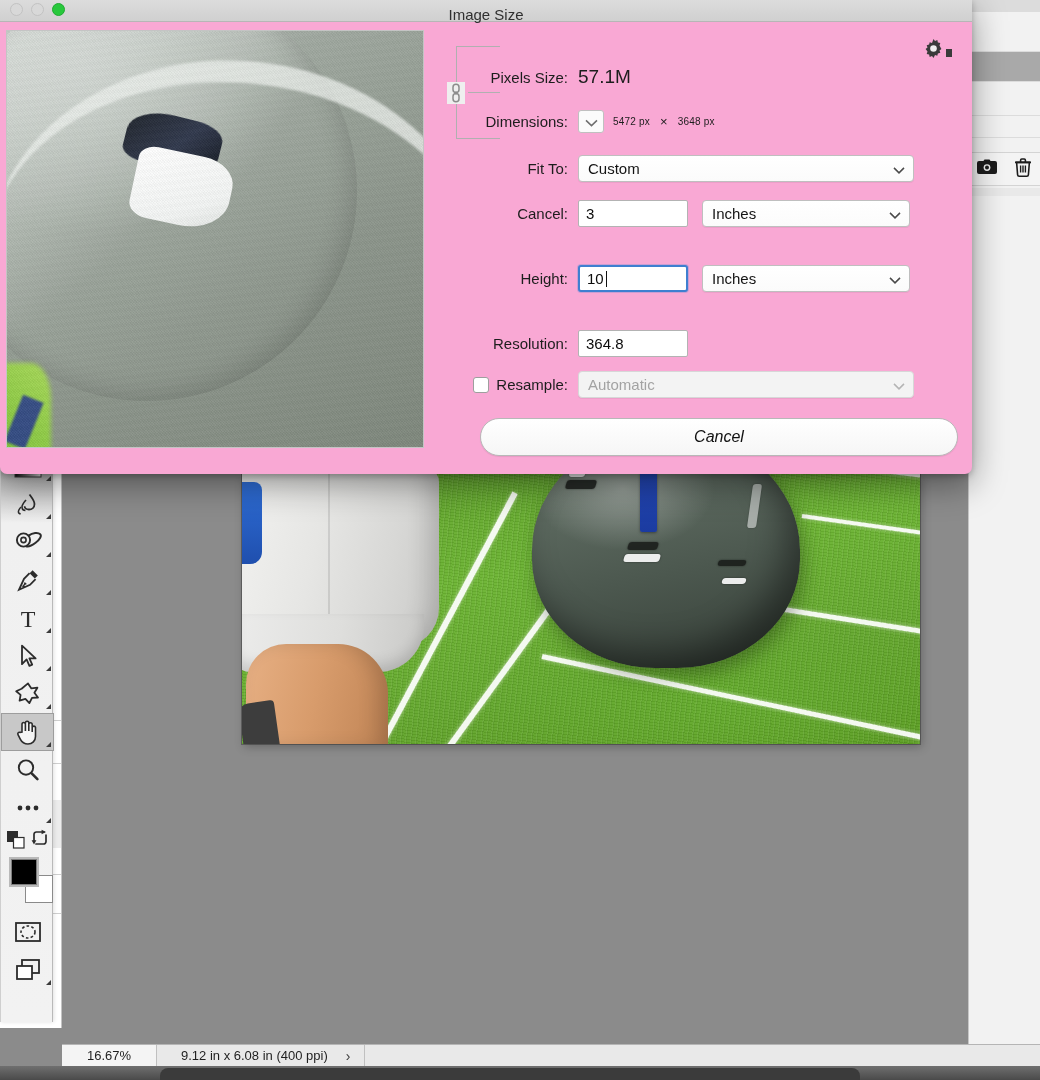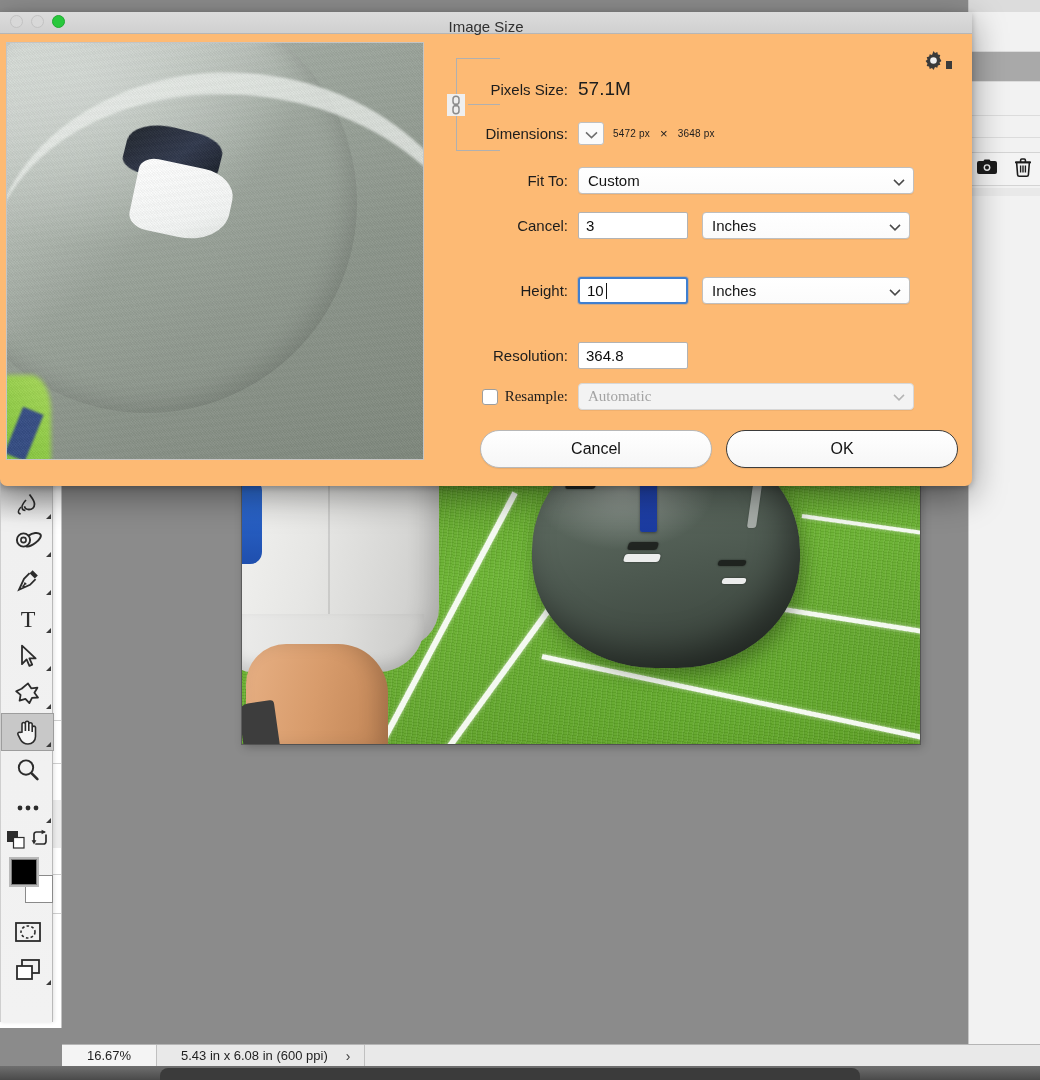--- a/index.html
+++ b/index.html
@@ -180,22 +180,22 @@
     position: absolute; left: 0; bottom: 0; width: 1040px; height: 14px;
     background: linear-gradient(180deg,#6f6f6f,#4a4a4a);
   }
   .dock-inner {
     position: absolute; left: 160px; bottom: 0; width: 700px; height: 12px;
     background: #3b3b3b; border-radius: 8px 8px 0 0;
   }
 
   
   .dialog {
-    position: absolute; left: 0px; top: 12px; width: 972px; height: 474px;
-    background: #fdba74;
+    position: absolute; left: 0px; top: 0px; width: 972px; height: 474px;
+    background: #f9a8d4;
     border-radius: 0 0 7px 7px;
     box-shadow: 0 10px 34px rgba(0,0,0,.40), 0 2px 6px rgba(0,0,0,.22);
     overflow: hidden;
   }
   .titlebar {
     position: relative; width: 100%; height: 22px;
     background: linear-gradient(180deg,#dcdcdc,#d0d0d0);
     border-bottom: 1px solid #b6b6b6;
     display: flex; align-items: flex-end; justify-content: center;
   }
@@ -340,21 +340,21 @@
     position: absolute; left: 48px; bottom: 14px; width: 478px;
     display: flex; gap: 14px;
   }
   .btn {
     flex: 1; height: 38px; border-radius: 19px;
     background: linear-gradient(180deg,#ffffff,#f6f6f6);
     display: flex; align-items: center; justify-content: center;
     font-size: 16px; color: #121212;
     box-shadow: 0 1px 1px rgba(0,0,0,.08);
   }
-  .btn.secondary { border: 1px solid #b8b8b8; }
+  .btn.secondary { border: 1px solid #b8b8b8; font-style: italic; }
   .btn.default { border: 1.6px solid #3c3c3c; }
 </style>
 </head>
 <body>
 
 <div id="root">
 
   <div class="app-bg">
 
     <div class="workspace">
@@ -551,21 +551,21 @@
             <rect x="8" y="2" width="17" height="13" fill="#f2f2f2" stroke="#2c2c2c" stroke-width="1.8"></rect>
             <rect x="3" y="8" width="15" height="13" fill="#fff" stroke="#2c2c2c" stroke-width="1.8"></rect>
           </svg>
         <span class="tri"></span>
       </div>
     </div>
 
     <div class="status-bar">
       <div class="status-zoom">16.67%</div>
       <div class="status-dims">
-        <span>5.43 in x 6.08 in (600 ppi)</span>
+        <span>9.12 in x 6.08 in (400 ppi)</span>
         <span class="status-chev">›</span>
       </div>
     </div>
 
     <div class="dock">
       <div class="dock-inner"></div>
     </div>
   </div>
 
   <div class="dialog">
@@ -680,37 +680,36 @@
           </div>
         </div>
 
         <div class="row">
           <div class="lbl">Resolution:</div>
           <div class="input" style="width:110px;">
             <span>364.8</span>
           </div>
         </div>
 
-        <div class="row" style="margin-top:14px;font-family:Liberation Serif, serif;">
+        <div class="row" style="margin-top:14px;">
           <div class="lbl" style="display:flex;align-items:center;justify-content:flex-end;">
             <span class="checkbox"></span>
             <span>Resample:</span>
           </div>
           <div class="select disabled" style="width:336px;">
             <span>Automatic</span>
             <span class="chev">
               <svg width="12" height="8" viewBox="0 0 12 8">
                   <path fill="none" stroke="#b4b4b4" stroke-width="1.5" d="M1 1.4l5 5 5-5"></path>
                 </svg>
             </span>
           </div>
         </div>
 
         <div class="buttons">
           <div class="btn secondary">Cancel</div>
-          <div class="btn default">OK</div>
         </div>
 
       </div>
     </div>
   </div>
 
 </div>
 
 </body></html>

